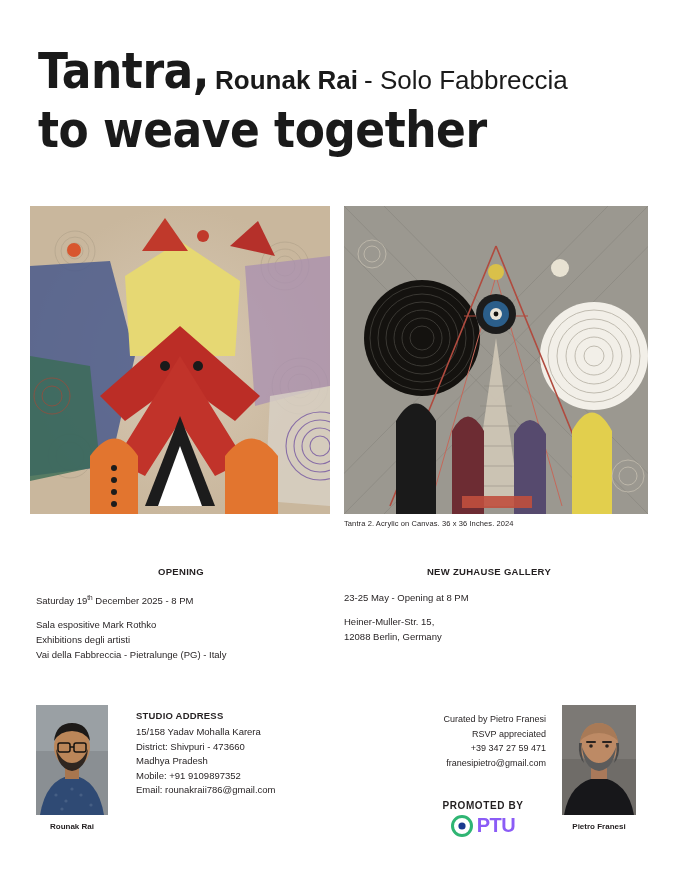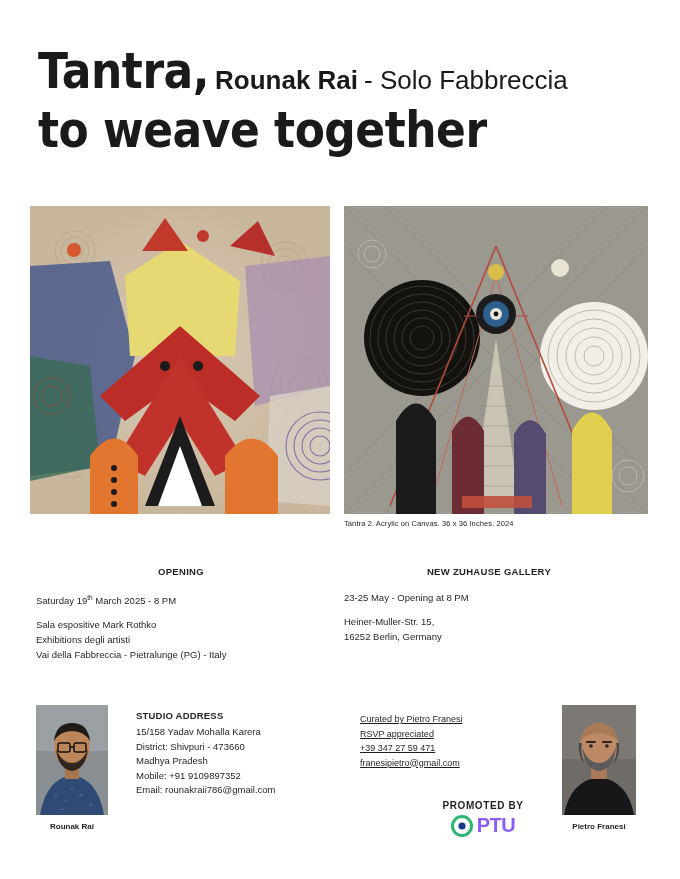--- a/index.html
+++ b/index.html
@@ -166,21 +166,21 @@
   }
   .studio-line {
     font-size: 9.5px;
     line-height: 14.5px;
   }
   .curated-block {
     position: absolute;
     left: 360px;
     top: 712px;
     width: 186px;
-    text-decoration: underline;
+    text-align: right;
   }
   .curated-line {
     font-size: 9px;
     line-height: 14.5px;
     color: #231f20;
   }
   .promoted {
     position: absolute;
     left: 420px;
     top: 800px;
@@ -389,35 +389,35 @@
   </div>
 
   <div class="caption">Tantra 2. Acrylic on Canvas. 36 x 36 Inches. 2024</div>
 
   <div class="info-left">
     <div class="info-head">
       <span>OPENING</span>
       <span class="rule"></span>
     </div>
     <div class="info-line first">
-      <span>Saturday 19</span><sup>th</sup><span> March 2025 - 8 PM</span>
+      <span>Saturday 19</span><sup>th</sup><span> December 2025 - 8 PM</span>
     </div>
     <div class="info-line">Sala espositive Mark Rothko</div>
     <div class="info-line">Exhibitions degli artisti</div>
     <div class="info-line">Vai della Fabbreccia - Pietralunge (PG) - Italy</div>
   </div>
 
   <div class="info-right">
     <div class="info-head">
       <span>NEW ZUHAUSE GALLERY</span>
       <span class="rule"></span>
     </div>
     <div class="info-line first">23-25 May - Opening at 8 PM</div>
     <div class="info-line">Heiner-Muller-Str. 15,</div>
-    <div class="info-line">16252 Berlin, Germany</div>
+    <div class="info-line">12088 Berlin, Germany</div>
   </div>
 
   <div class="portrait-left">
     <svg width="72" height="110" viewBox="0 0 72 110" xmlns="http://www.w3.org/2000/svg">
       <rect width="72" height="110" fill="#8a8f93"></rect>
       <rect y="0" width="72" height="46" fill="#9aa0a4"></rect>
 
       <path d="M4,110 Q10,74 36,70 Q62,74 68,110 Z" fill="#2f4a74"></path>
       <g fill="#51688c" opacity="0.7">
         <circle cx="20" cy="90" r="1.6"></circle>

